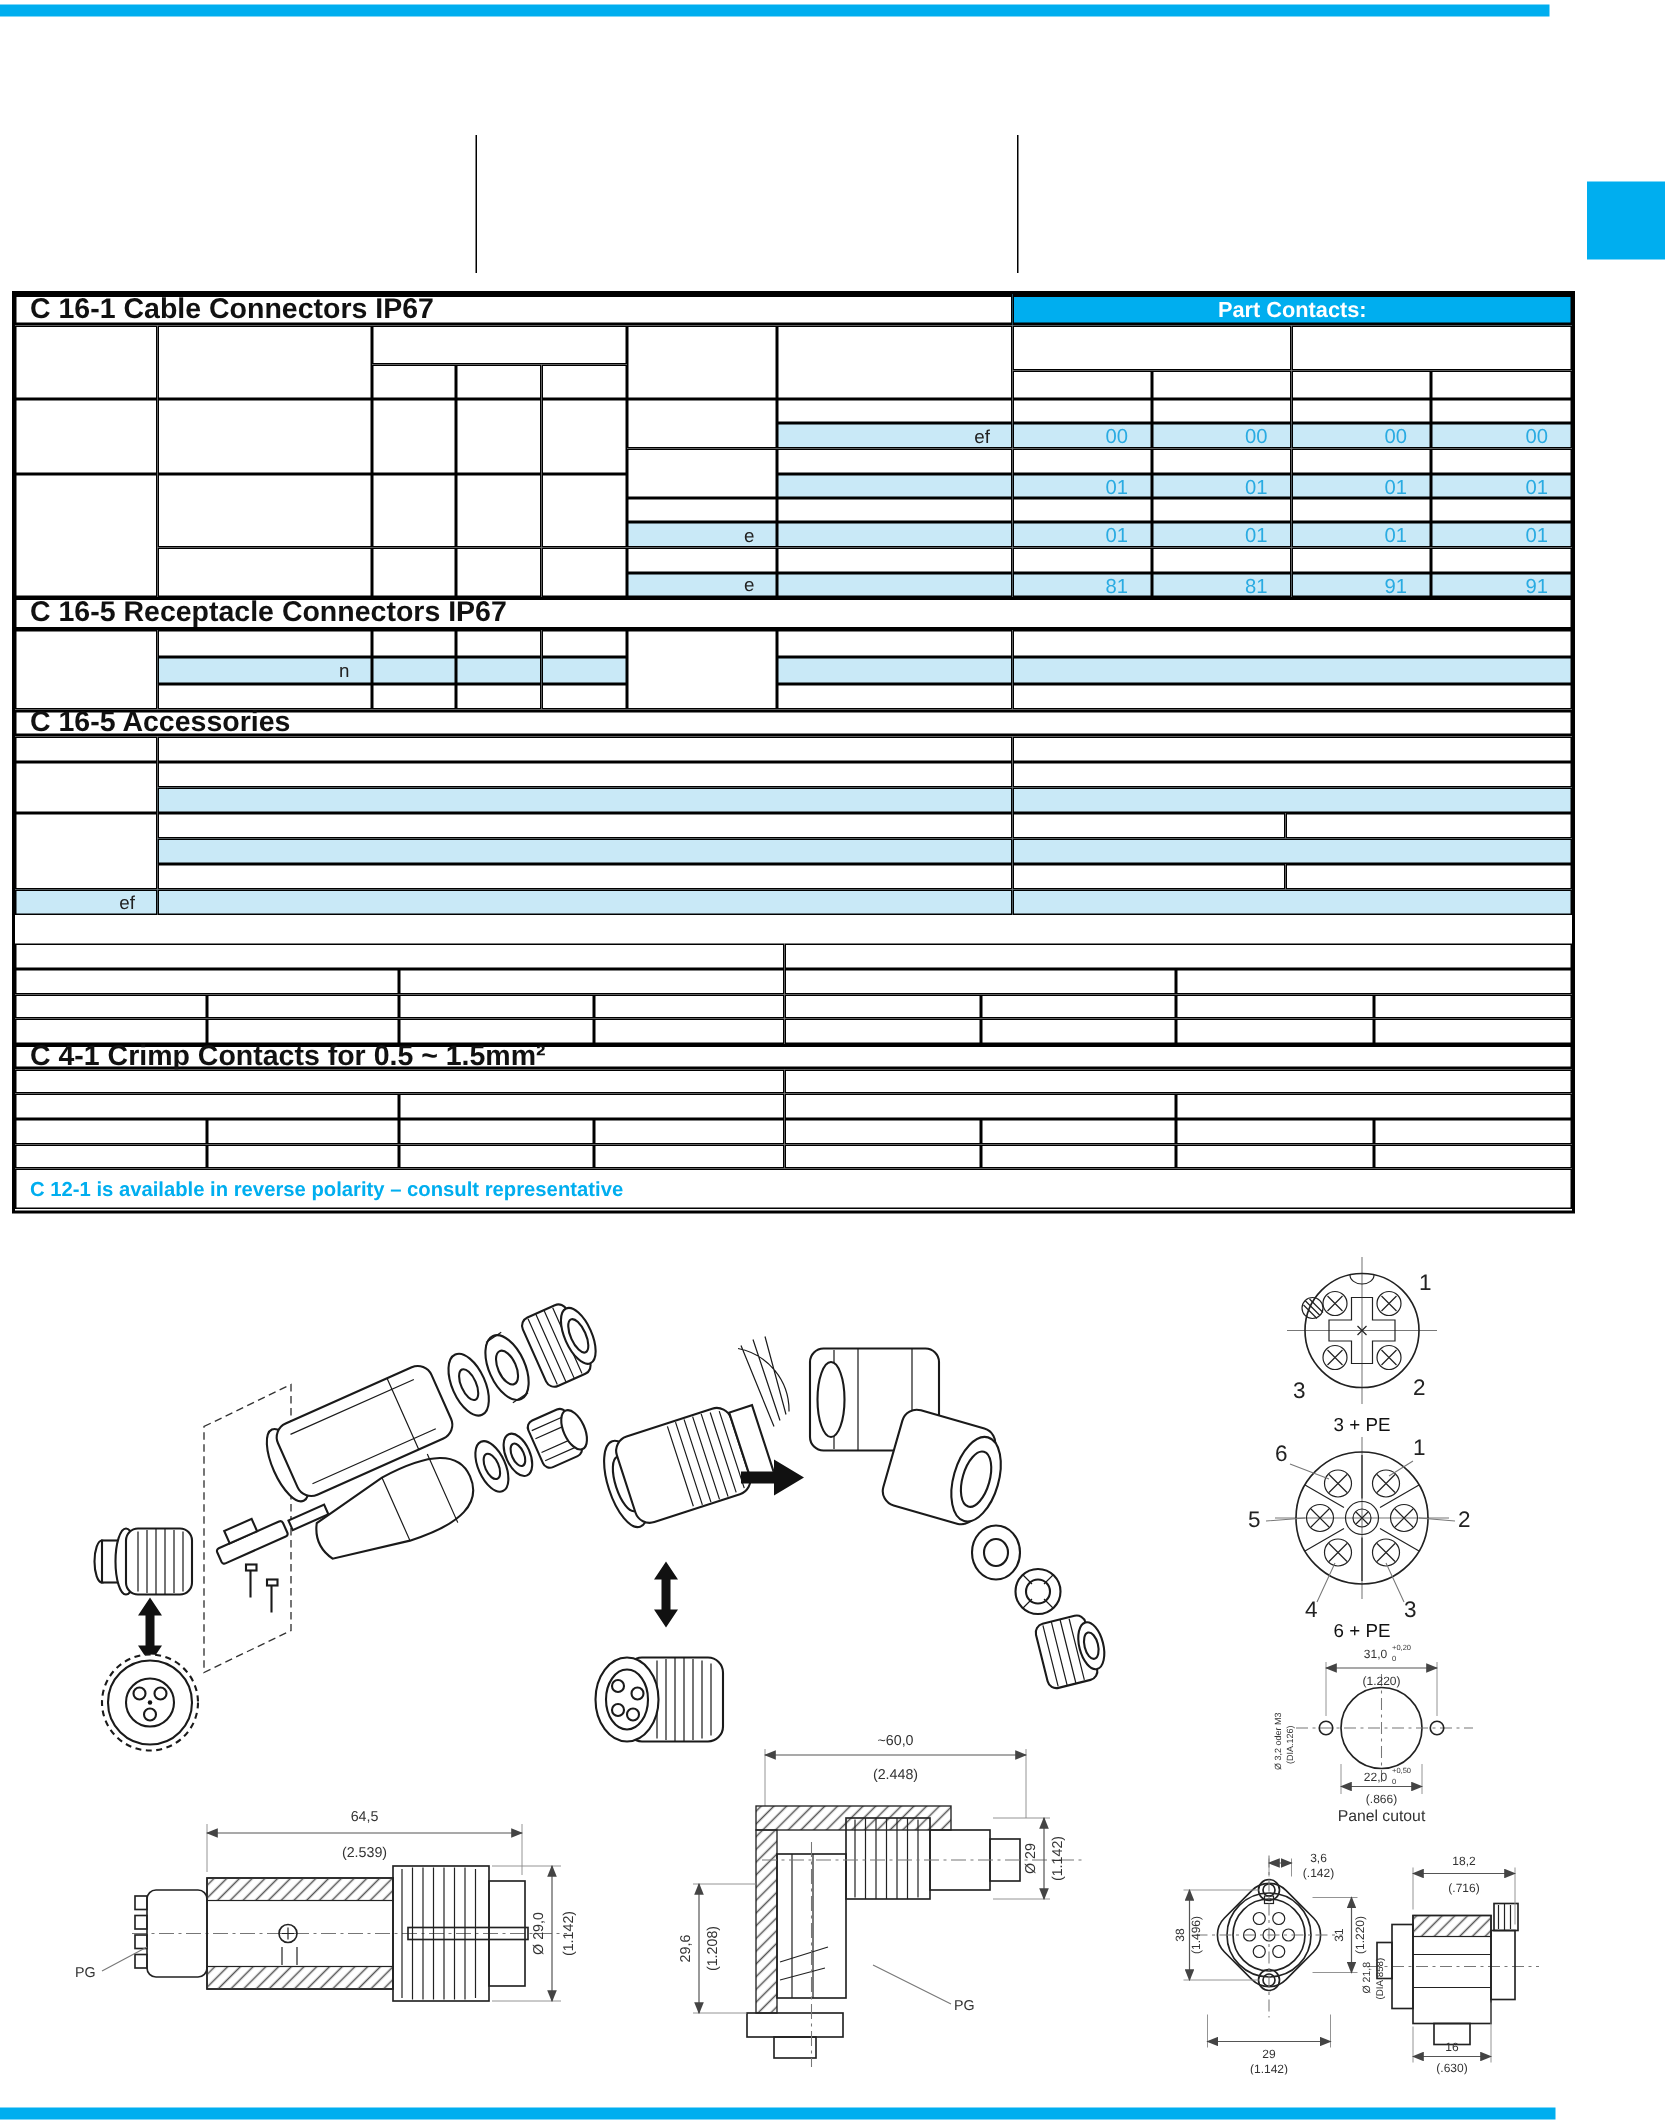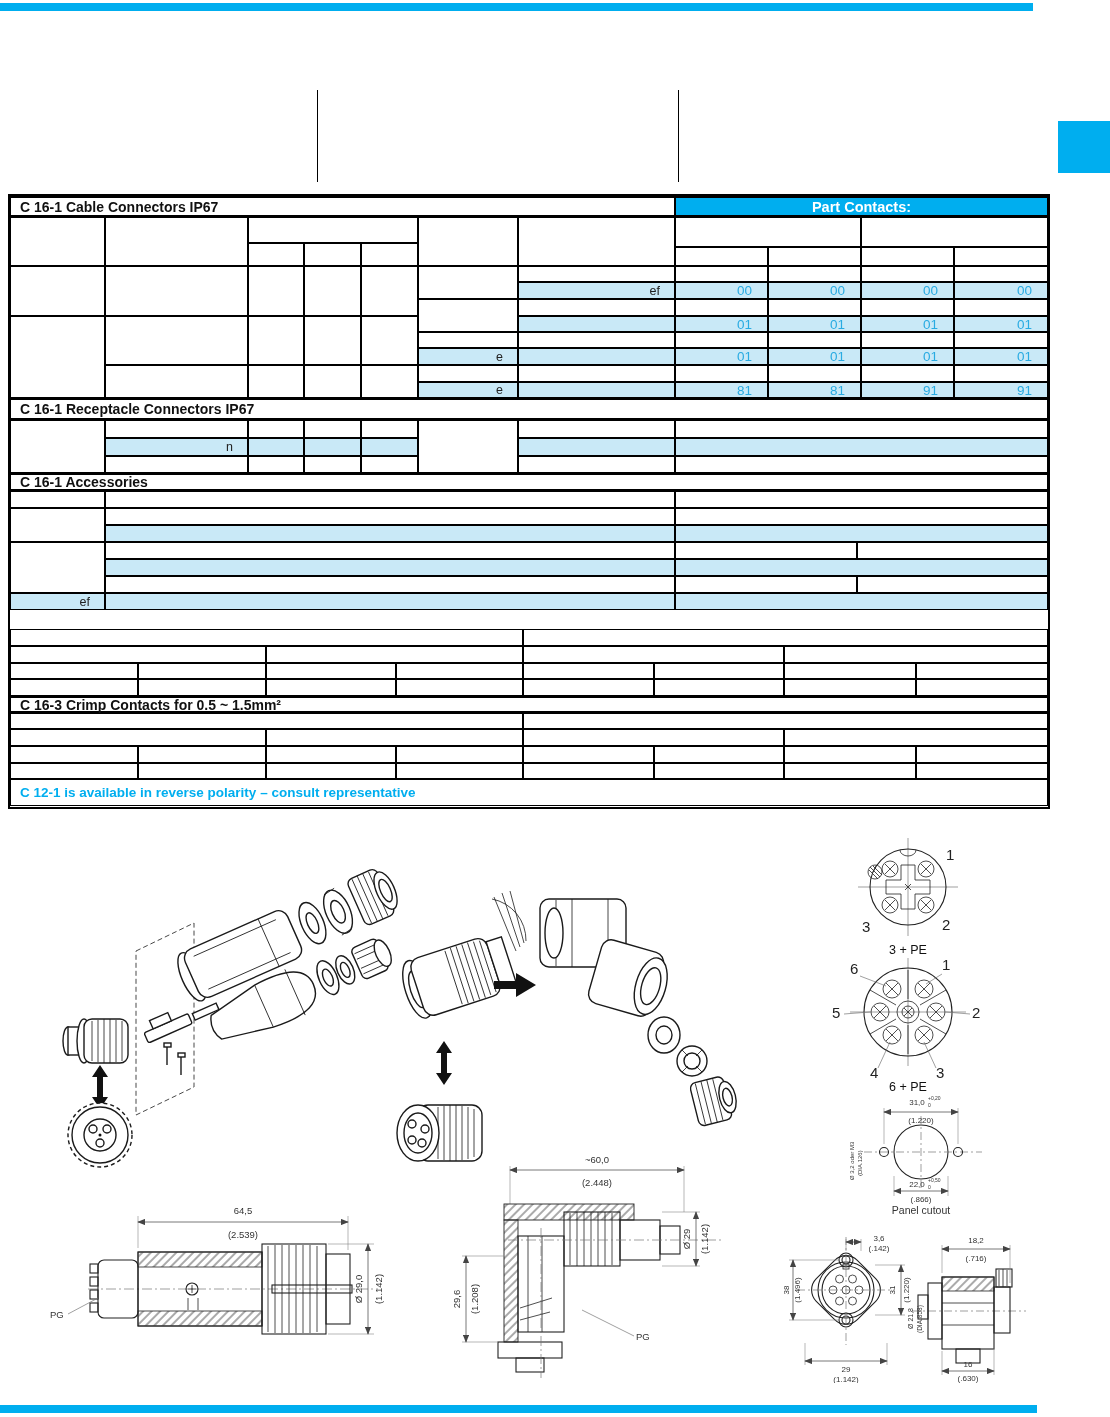--- a/index.html
+++ b/index.html
@@ -7,21 +7,21 @@
         font-family:"Liberation Sans",sans-serif}
   .bar{position:absolute;background:#00AEEF}
   .vrule{position:absolute;width:1px;background:#000}
   #tbl{position:absolute;left:8px;top:194px;width:1038px;height:611px;border:2px solid #000;background:#fff}
   .cell{position:absolute;box-sizing:border-box;border:1px solid #000;background:#fff}
   .hl{background:#C9E9F7}
   .lbl{display:flex;align-items:center;justify-content:flex-end;padding-right:14px;
        font-size:12.5px;color:#222}
   .val{display:flex;align-items:center;justify-content:flex-end;padding-right:15px;
        font-size:13.5px;color:#29ABE2}
-  .sect{display:flex;align-items:center;padding-left:9px;font-weight:bold;font-size:14px;color:#111;
+  .sect{display:flex;align-items:center;padding-left:9px;font-weight:bold;font-size:19px;color:#111;
         border-top:2px solid #000;border-bottom:2px solid #000}
   .ph{display:flex;align-items:center;justify-content:center;background:#00AEEF;color:#fff;
       font-weight:bold;font-size:14.5px;border-top:2px solid #000;border-bottom:2px solid #000}
   .note{display:flex;align-items:center;padding-left:9px;color:#00AEEF;font-weight:bold;font-size:13.5px}
   svg{position:absolute}
   .d{fill:#fff;stroke:#1a1a1a;stroke-width:1.4}
   .t{stroke:#1a1a1a;stroke-width:0.8;fill:none}
   .dash{fill:none;stroke:#333;stroke-width:0.9;stroke-dasharray:5 3}
   .d2{fill:none;stroke:#222;stroke-width:1.1}
   .t2{fill:none;stroke:#222;stroke-width:0.8}
@@ -120,21 +120,21 @@
     <div class="cell hl val" style="left:944px;top:152px;width:94px;height:17px">01</div>
     <div class="cell" style="left:665px;top:169px;width:93px;height:17px"></div>
     <div class="cell" style="left:758px;top:169px;width:93px;height:17px"></div>
     <div class="cell" style="left:851px;top:169px;width:93px;height:17px"></div>
     <div class="cell" style="left:944px;top:169px;width:94px;height:17px"></div>
     <div class="cell hl val" style="left:665px;top:186px;width:93px;height:16px">81</div>
     <div class="cell hl val" style="left:758px;top:186px;width:93px;height:16px">81</div>
     <div class="cell hl val" style="left:851px;top:186px;width:93px;height:16px">91</div>
     <div class="cell hl val" style="left:944px;top:186px;width:94px;height:16px">91</div>
 
-    <div class="cell sect" style="left:0;top:202px;width:1038px;height:22px">C 16-1 Receptacle Connectors IP67</div>
+    <div class="cell sect" style="left:0;top:202px;width:1038px;height:22px">C 16-5 Receptacle Connectors IP67</div>
     <div class="cell" style="left:0;top:224px;width:95px;height:53px"></div>
     <div class="cell" style="left:95px;top:224px;width:143px;height:18px"></div>
     <div class="cell hl lbl" style="left:95px;top:242px;width:143px;height:18px">n</div>
     <div class="cell" style="left:95px;top:260px;width:143px;height:17px"></div>
     <div class="cell" style="left:238px;top:224px;width:56px;height:18px"></div>
     <div class="cell" style="left:294px;top:224px;width:57px;height:18px"></div>
     <div class="cell" style="left:351px;top:224px;width:57px;height:18px"></div>
     <div class="cell hl" style="left:238px;top:242px;width:56px;height:18px"></div>
     <div class="cell hl" style="left:294px;top:242px;width:57px;height:18px"></div>
     <div class="cell hl" style="left:351px;top:242px;width:57px;height:18px"></div>
@@ -142,21 +142,21 @@
     <div class="cell" style="left:294px;top:260px;width:57px;height:17px"></div>
     <div class="cell" style="left:351px;top:260px;width:57px;height:17px"></div>
     <div class="cell" style="left:408px;top:224px;width:100px;height:53px"></div>
     <div class="cell" style="left:508px;top:224px;width:157px;height:18px"></div>
     <div class="cell hl" style="left:508px;top:242px;width:157px;height:18px"></div>
     <div class="cell" style="left:508px;top:260px;width:157px;height:17px"></div>
     <div class="cell" style="left:665px;top:224px;width:373px;height:18px"></div>
     <div class="cell hl" style="left:665px;top:242px;width:373px;height:18px"></div>
     <div class="cell" style="left:665px;top:260px;width:373px;height:17px"></div>
 
-    <div class="cell sect" style="left:0;top:277px;width:1038px;height:18px">C 16-1 Accessories</div>
+    <div class="cell sect" style="left:0;top:277px;width:1038px;height:18px">C 16-5 Accessories</div>
     <div class="cell" style="left:0;top:295px;width:95px;height:17px"></div>
     <div class="cell" style="left:0;top:312px;width:95px;height:34px"></div>
     <div class="cell" style="left:0;top:346px;width:95px;height:51px"></div>
     <div class="cell hl lbl" style="left:0;top:397px;width:95px;height:17px">ef</div>
     <div class="cell" style="left:95px;top:295px;width:570px;height:17px"></div>
     <div class="cell" style="left:665px;top:295px;width:373px;height:17px"></div>
     <div class="cell" style="left:95px;top:312px;width:570px;height:17px"></div>
     <div class="cell" style="left:665px;top:312px;width:373px;height:17px"></div>
     <div class="cell hl" style="left:95px;top:329px;width:570px;height:17px"></div>
     <div class="cell hl" style="left:665px;top:329px;width:373px;height:17px"></div>
@@ -187,21 +187,21 @@
     <div class="cell" style="left:906px;top:467px;width:132px;height:16px"></div>
     <div class="cell" style="left:0;top:483px;width:128px;height:17px"></div>
     <div class="cell" style="left:128px;top:483px;width:128px;height:17px"></div>
     <div class="cell" style="left:256px;top:483px;width:130px;height:17px"></div>
     <div class="cell" style="left:386px;top:483px;width:127px;height:17px"></div>
     <div class="cell" style="left:513px;top:483px;width:131px;height:17px"></div>
     <div class="cell" style="left:644px;top:483px;width:130px;height:17px"></div>
     <div class="cell" style="left:774px;top:483px;width:132px;height:17px"></div>
     <div class="cell" style="left:906px;top:483px;width:132px;height:17px"></div>
 
-    <div class="cell sect" style="left:0;top:500px;width:1038px;height:17px">C 16-3 Crimp Contacts for  0.5 ~ 1.5mm²</div>
+    <div class="cell sect" style="left:0;top:500px;width:1038px;height:17px">C 4-1 Crimp Contacts for  0.5 ~ 1.5mm²</div>
     <div class="cell" style="left:0;top:517px;width:513px;height:16px"></div>
     <div class="cell" style="left:513px;top:517px;width:525px;height:16px"></div>
     <div class="cell" style="left:0;top:533px;width:256px;height:17px"></div>
     <div class="cell" style="left:256px;top:533px;width:257px;height:17px"></div>
     <div class="cell" style="left:513px;top:533px;width:261px;height:17px"></div>
     <div class="cell" style="left:774px;top:533px;width:264px;height:17px"></div>
     <div class="cell" style="left:0;top:550px;width:128px;height:17px"></div>
     <div class="cell" style="left:128px;top:550px;width:128px;height:17px"></div>
     <div class="cell" style="left:256px;top:550px;width:130px;height:17px"></div>
     <div class="cell" style="left:386px;top:550px;width:127px;height:17px"></div>

